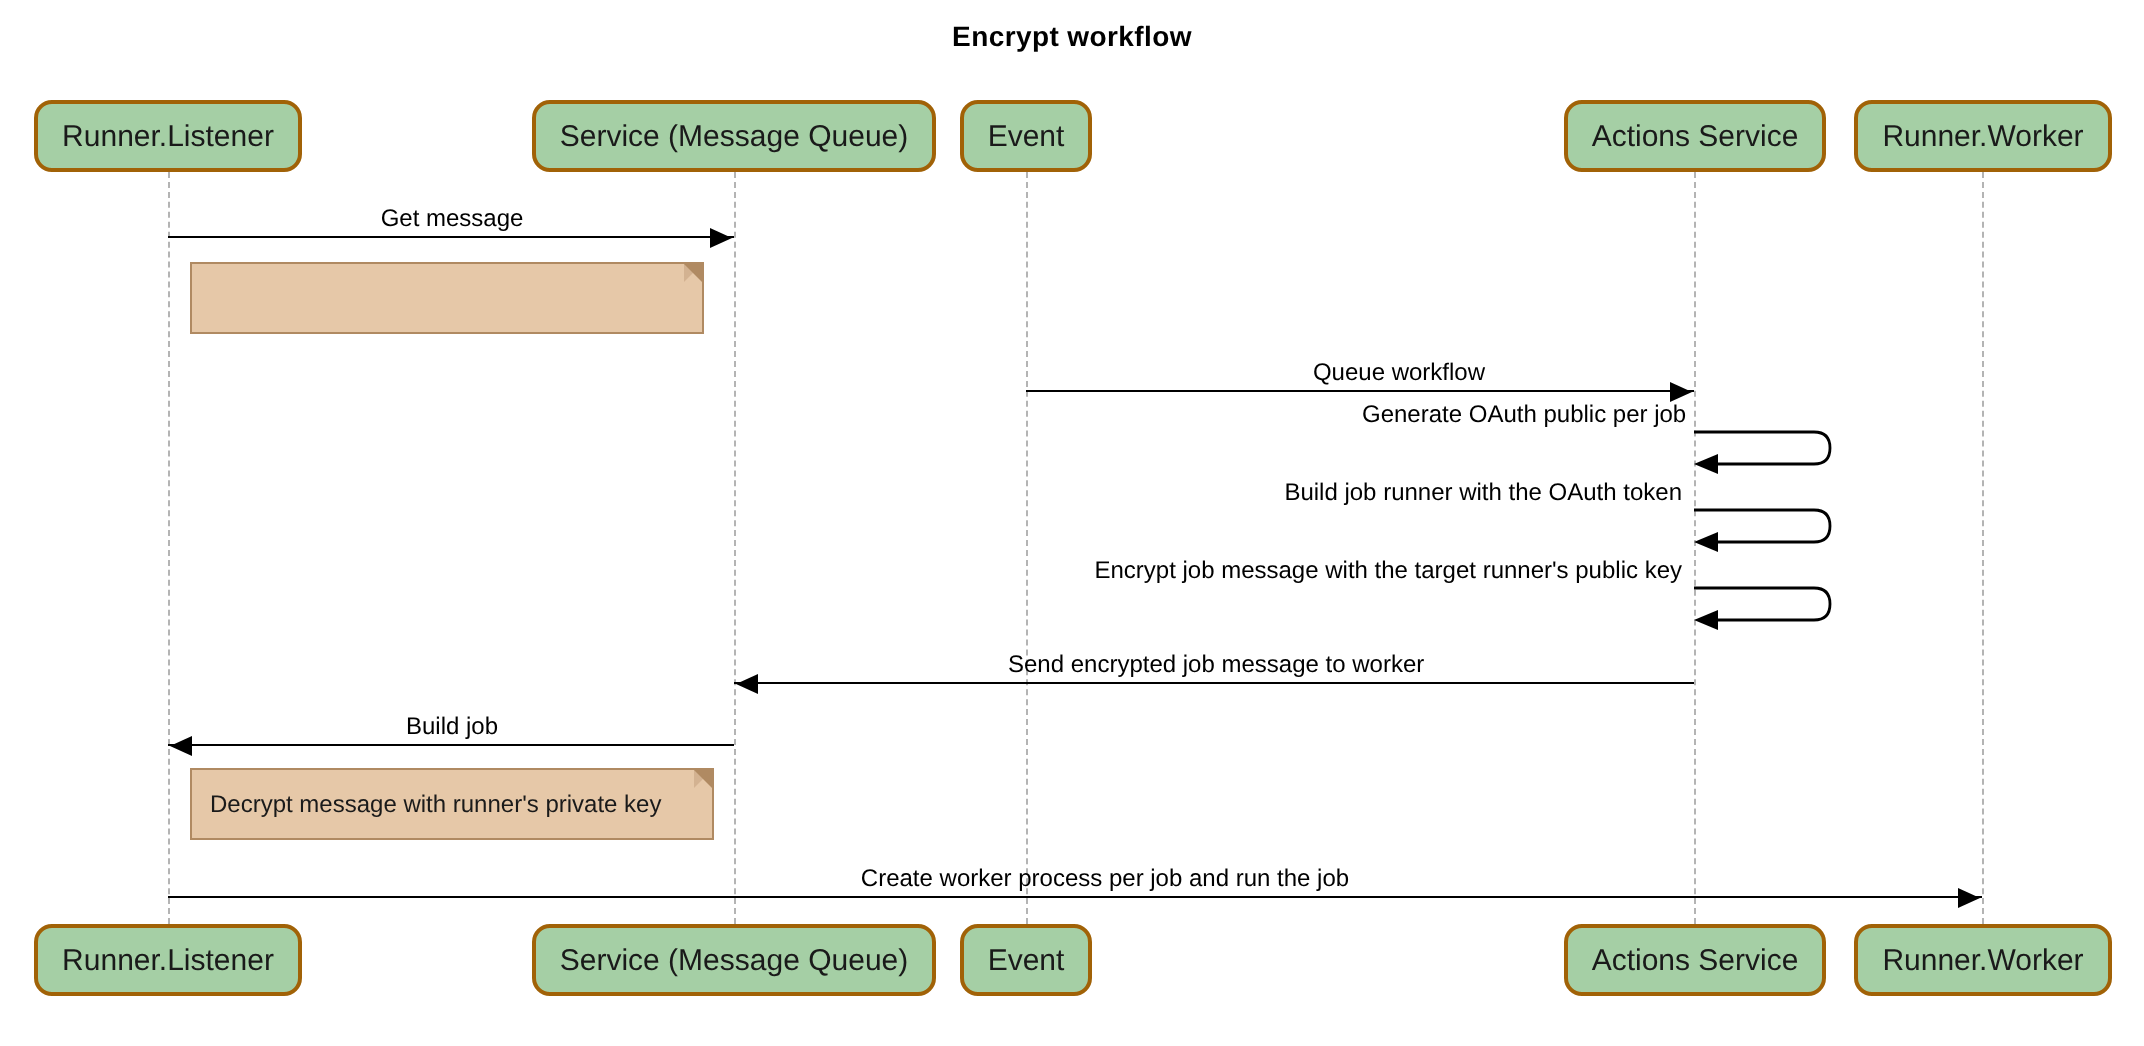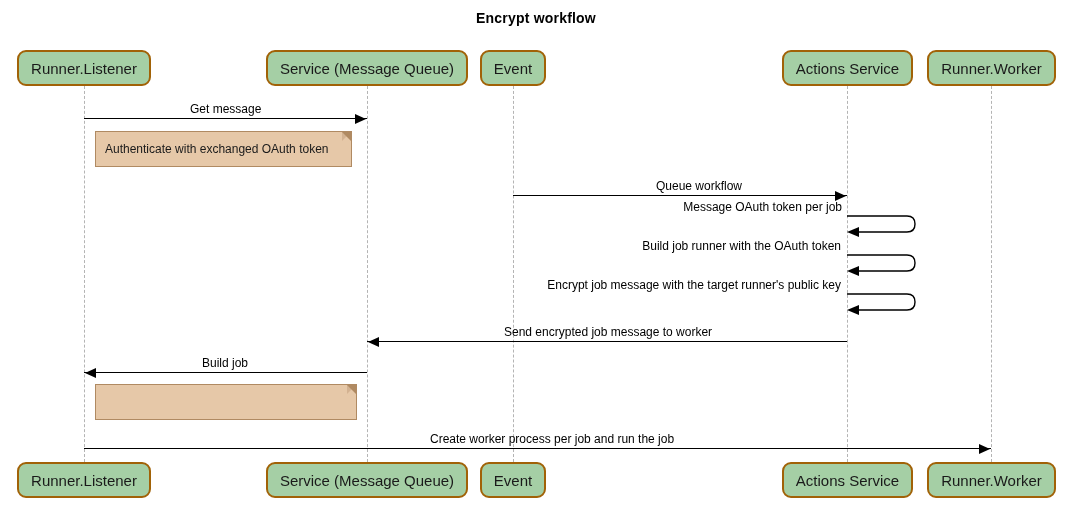--- a/index.html
+++ b/index.html
@@ -64,21 +64,21 @@
     border-left: 11px solid #000000;
   }
   .arrow-head.left {
     border-right: 11px solid #000000;
   }
   .msg-label {
     position: absolute;
     font-size: 12px;
     color: #000000;
     white-space: nowrap;
-    text-align: left;
+    text-align: center;
   }
   .note {
     position: absolute;
     box-sizing: border-box;
     background: #e6c8a8;
     border: 1px solid #b08a62;
     font-size: 12px;
     color: #1a1a1a;
     white-space: nowrap;
     padding: 0 9px;
@@ -136,21 +136,21 @@
         <div class="arrow-head right" style="top: 191px; left: 835px;"></div>
         <div class="msg-label" style="left: 656px; top: 179px; width: 87px;">Queue workflow</div>
       </div>
       <div style="position: absolute; left: 0px; top: 0px; width: 1072px; height: 0px;">
         <div class="self-loop" style="left: 847px; top: 210px;">
           <svg width="84" height="30" viewBox="0 0 84 30">
             <path d="M0 6 H60 Q68 6 68 14 Q68 22 60 22 H11" fill="none" stroke="#000000" stroke-width="1.4"></path>
             <polygon points="0,22 12,17 12,27" fill="#000000"></polygon>
           </svg>
         </div>
-        <div class="msg-label" style="left: 681px; top: 200px; width: 161px; text-align: right;">Message OAuth token per job</div>
+        <div class="msg-label" style="left: 681px; top: 200px; width: 161px; text-align: right;">Generate OAuth public per job</div>
       </div>
       <div style="position: absolute; left: 0px; top: 0px; width: 1072px; height: 0px;">
         <div class="self-loop" style="left: 847px; top: 249px;">
           <svg width="84" height="30" viewBox="0 0 84 30">
             <path d="M0 6 H60 Q68 6 68 14 Q68 22 60 22 H11" fill="none" stroke="#000000" stroke-width="1.4"></path>
             <polygon points="0,22 12,17 12,27" fill="#000000"></polygon>
           </svg>
         </div>
         <div class="msg-label" style="left: 628px; top: 239px; width: 213px; text-align: right;">Build job runner with the OAuth token</div>
       </div>
@@ -173,22 +173,22 @@
         <div class="arrow-head left" style="top: 368px; left: 85px;"></div>
         <div class="msg-label" style="left: 202px; top: 356px; width: 48px;">Build job</div>
       </div>
       <div style="position: absolute; left: 0px; top: 0px; width: 1072px; height: 0px;">
         <div class="msg-line" style="left: 84px; top: 448px; width: 907px;"></div>
         <div class="arrow-head right" style="top: 444px; left: 979px;"></div>
         <div class="msg-label" style="left: 430px; top: 432px; width: 245px;">Create worker process per job and run the job</div>
       </div>
     </div>
   <div id="notes-layer">
-      <div class="note" style="left: 95px; top: 131px; width: 257px;"><span class="note-fold"></span><span class="note-fold-edge"></span><span>Authenticate with exchanged OAuth token</span></div>
-      <div class="note" style="left: 95px; top: 384px; width: 262px;"><span class="note-fold"></span><span class="note-fold-edge"></span></div>
+      <div class="note" style="left: 95px; top: 131px; width: 257px;"><span class="note-fold"></span><span class="note-fold-edge"></span></div>
+      <div class="note" style="left: 95px; top: 384px; width: 262px;"><span class="note-fold"></span><span class="note-fold-edge"></span><span>Decrypt message with runner's private key</span></div>
     </div>
   <div id="participants-top-layer">
       <div class="participant" style="left: 17px; top: 50px; width: 134px;"><span>Runner.Listener</span></div>
       <div class="participant" style="left: 266px; top: 50px; width: 202px;"><span>Service (Message Queue)</span></div>
       <div class="participant" style="left: 480px; top: 50px; width: 66px;"><span>Event</span></div>
       <div class="participant" style="left: 782px; top: 50px; width: 131px;"><span>Actions Service</span></div>
       <div class="participant" style="left: 927px; top: 50px; width: 129px;"><span>Runner.Worker</span></div>
     </div>
   <div id="participants-bottom-layer">
       <div class="participant" style="left: 17px; top: 462px; width: 134px;"><span>Runner.Listener</span></div>

